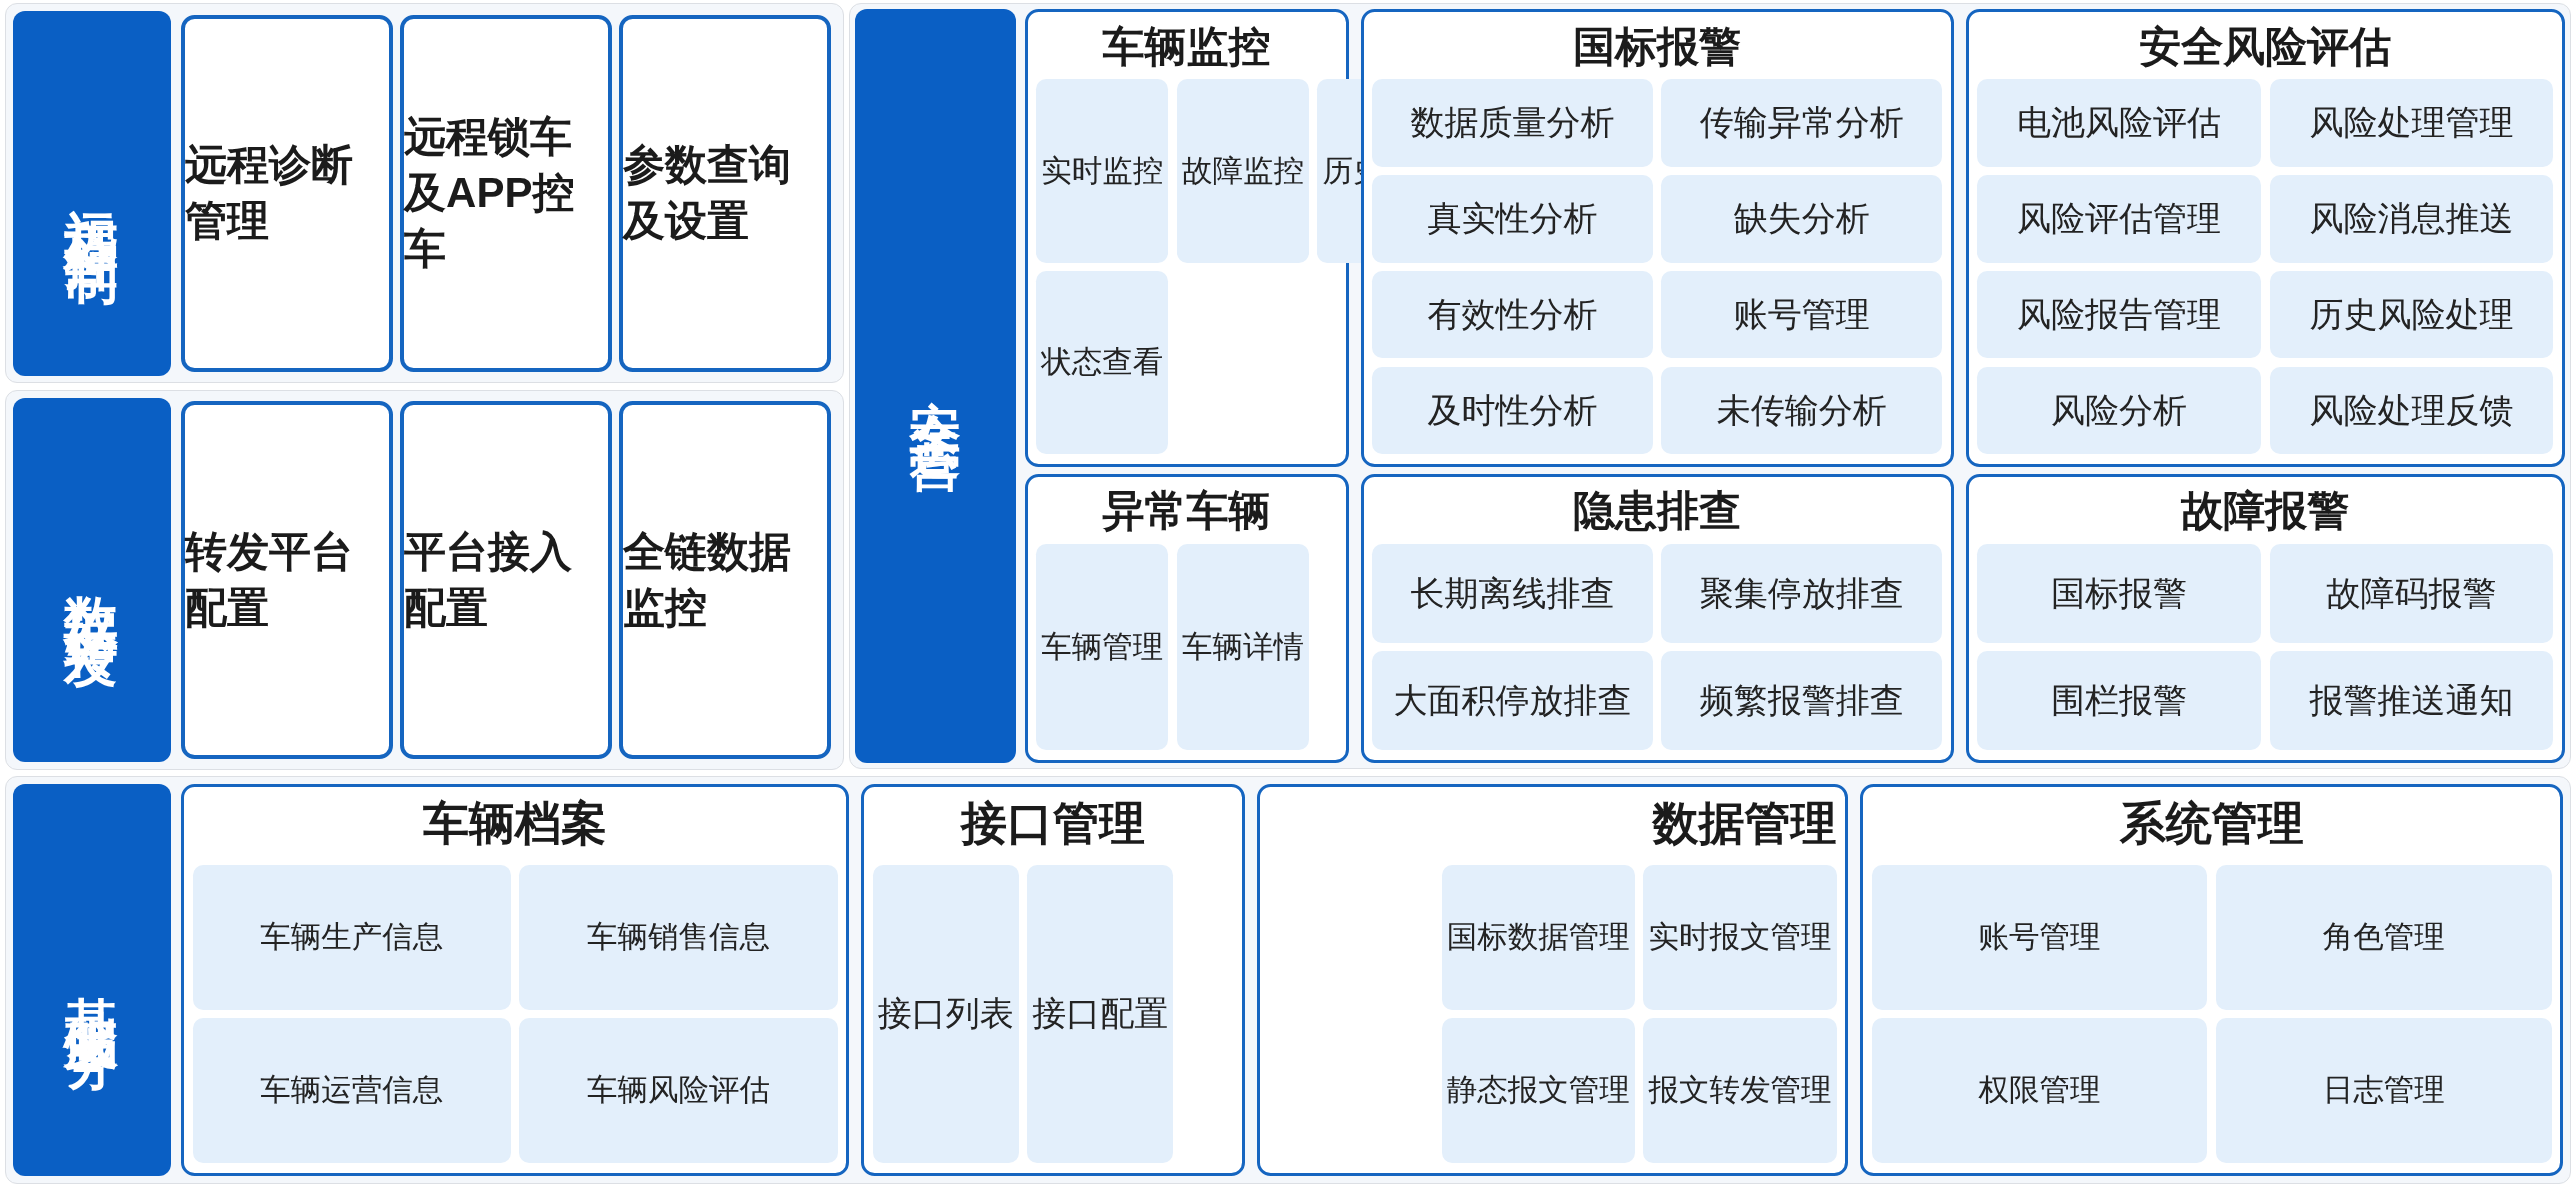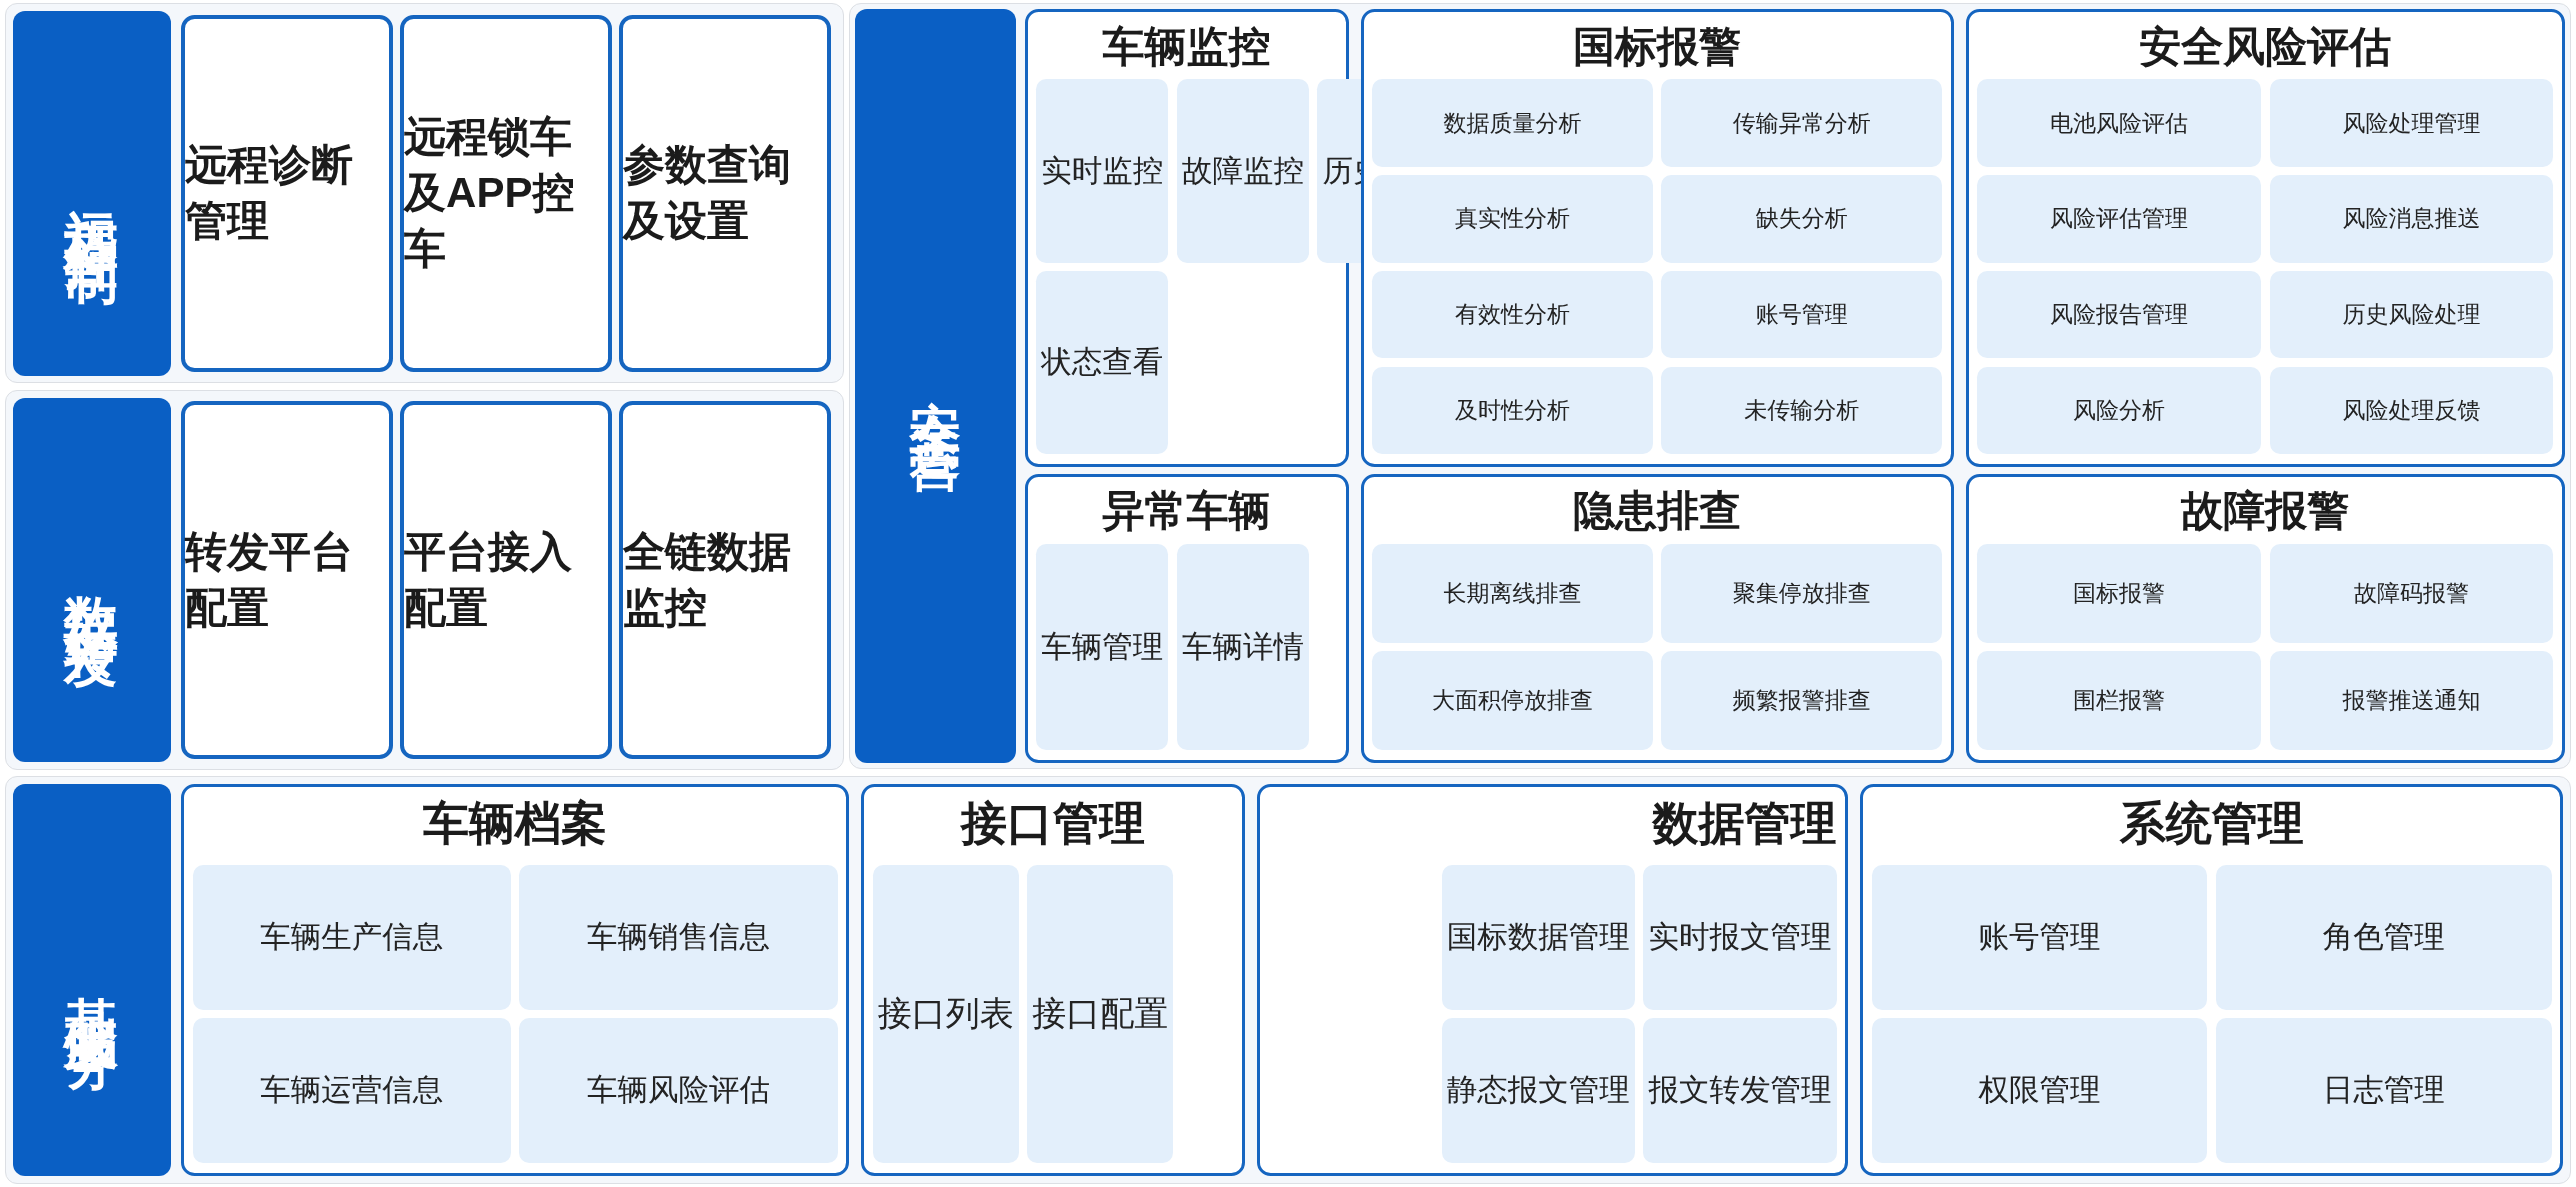--- a/index.html
+++ b/index.html
@@ -115,21 +115,21 @@
   }
   .cols-1 { grid-template-columns: 1fr 1fr 1fr; }
   .cols-2 { grid-template-columns: 1fr 1fr; }
 
   .pill {
     background: #e3effb;
     border-radius: 10.2px;
     display: flex;
     align-items: center;
     justify-content: center;
-    font-size: 23px;
+    font-size: 34px;
     color: #232323;
     text-align: center;
     white-space: nowrap;
     box-sizing: border-box;
     padding: 3.4px 5.1px;
   }
 
   
   #panel-remote-control {
     left: 5.1px; top: 3.4px; width: 839px; height: 380px;

